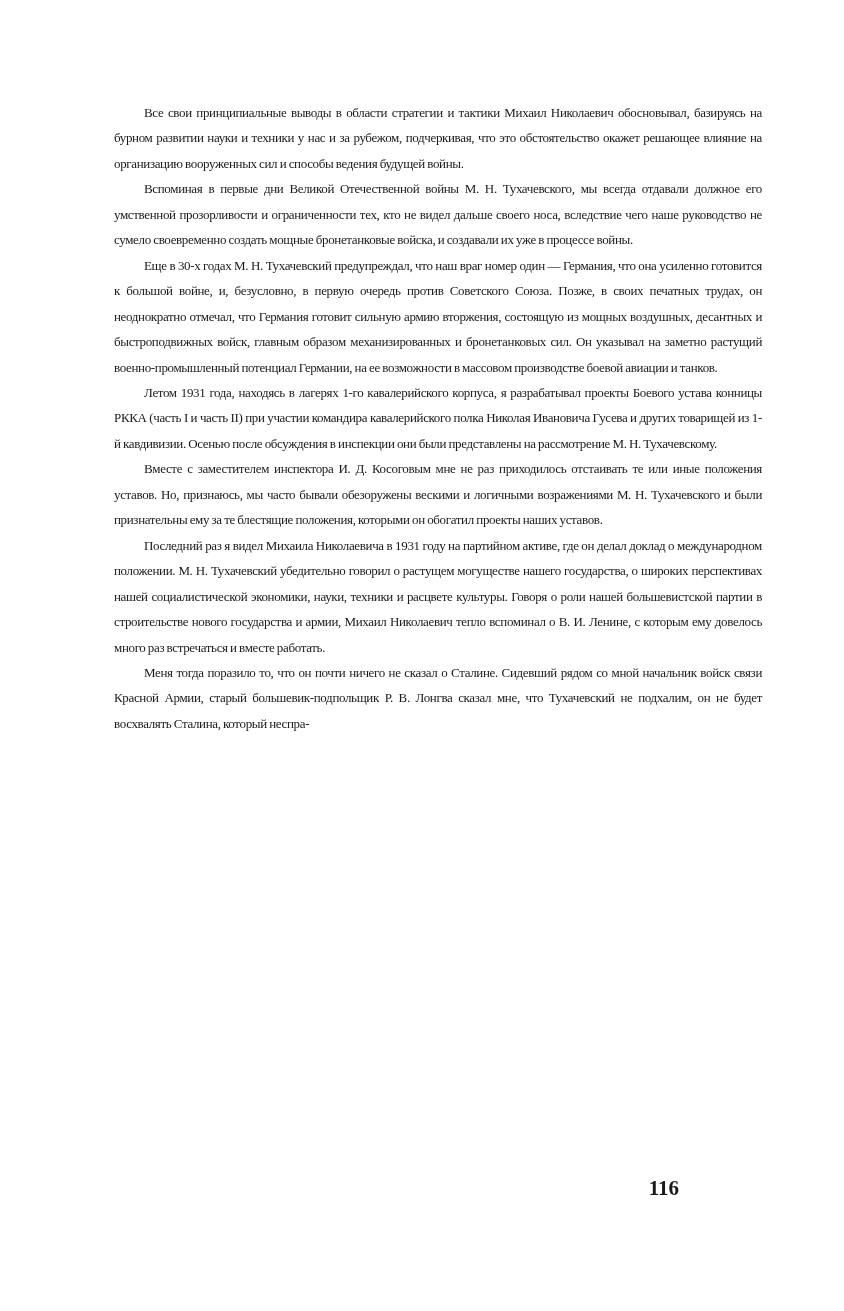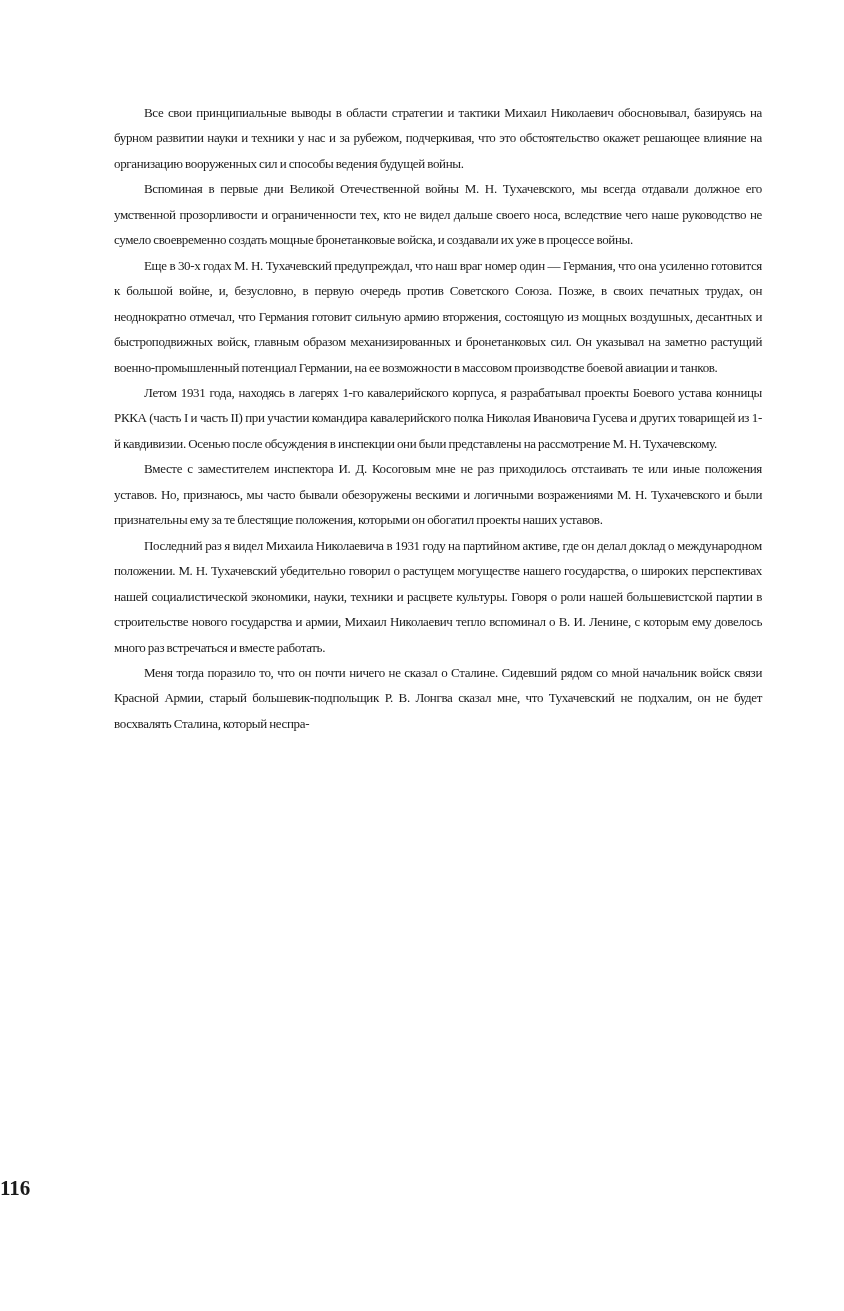--- a/index.html
+++ b/index.html
@@ -30,21 +30,21 @@
       text-indent: 30px;
       text-align: justify;
       text-align-last: left;
       hyphens: manual;
     }
     .page-number {
       position: absolute;
       left: 0;
       width: 679px;
       top: 1176px;
-      text-align: left;
+      text-align: right;
       font-family: "Liberation Serif", "DejaVu Serif", serif;
       font-weight: bold;
       font-size: 21px;
       color: #1a1a1a;
     }
   </style>
 </head>
 <body>
 
 <div class="page">

